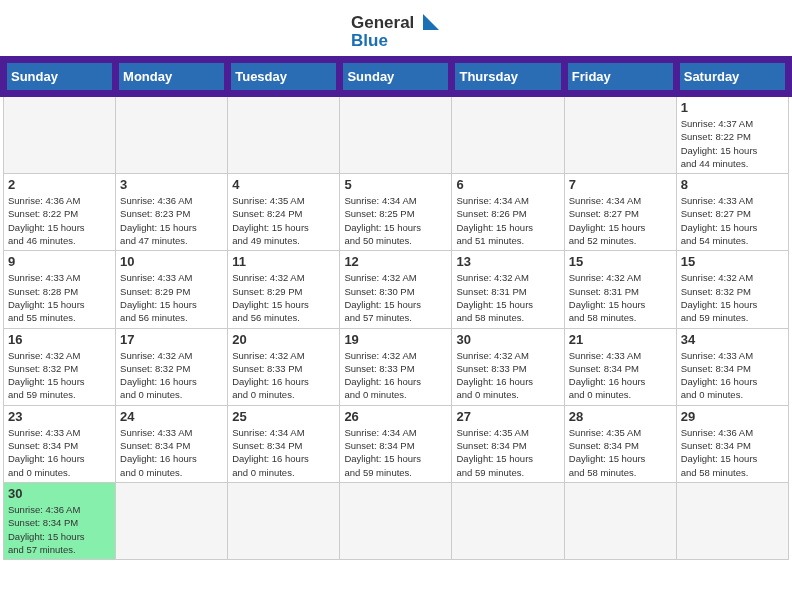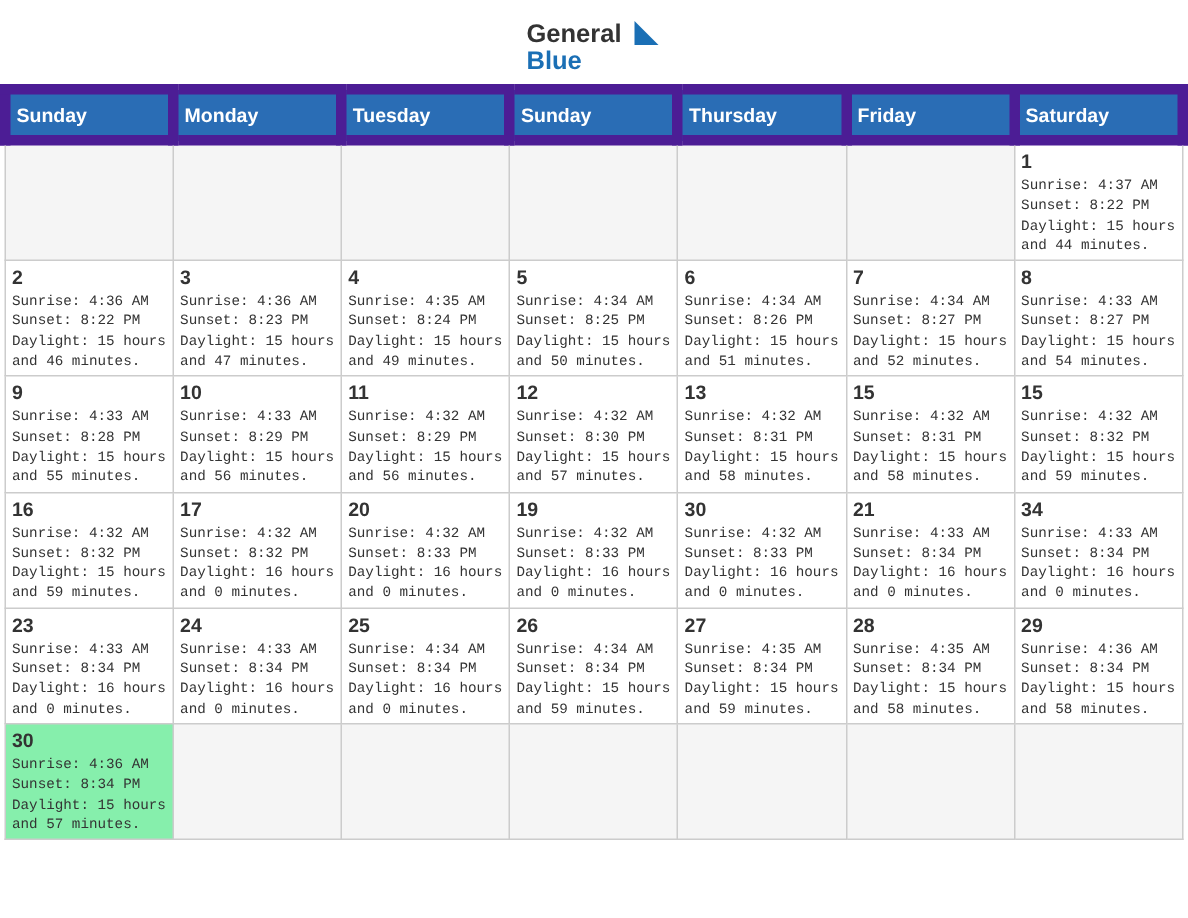--- a/index.html
+++ b/index.html
@@ -70,21 +70,20 @@
       font-weight: bold;
       color: #333;
       display: block;
       margin-bottom: 2px;
     }
     
     .day-info {
       font-size: 9.5px;
       color: #333;
       line-height: 1.4;
-      font-family: Liberation Mono, monospace;
     }
     
     .last-row td {
       background: #f5f5f5;
     }
     
     .last-row td.has-data {
       background: #86efac;
     }
 

